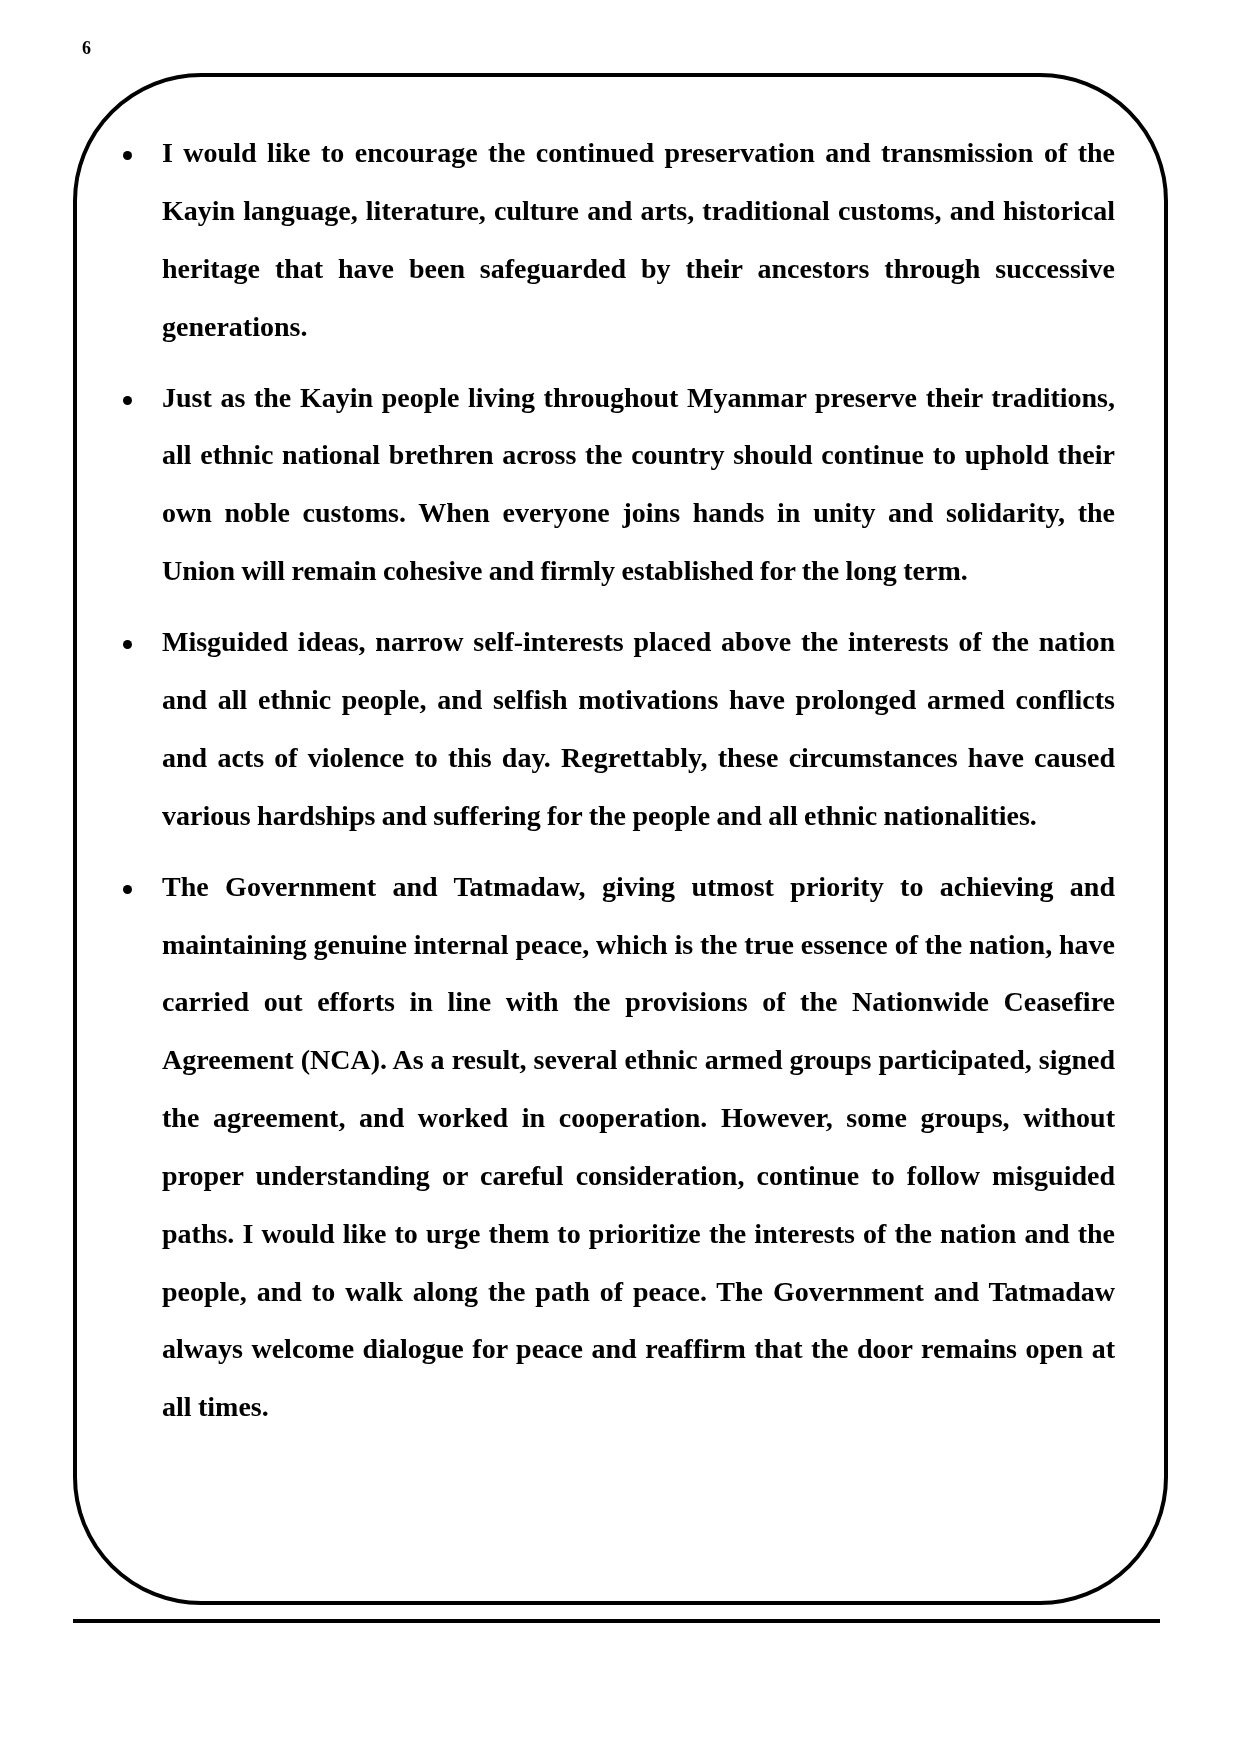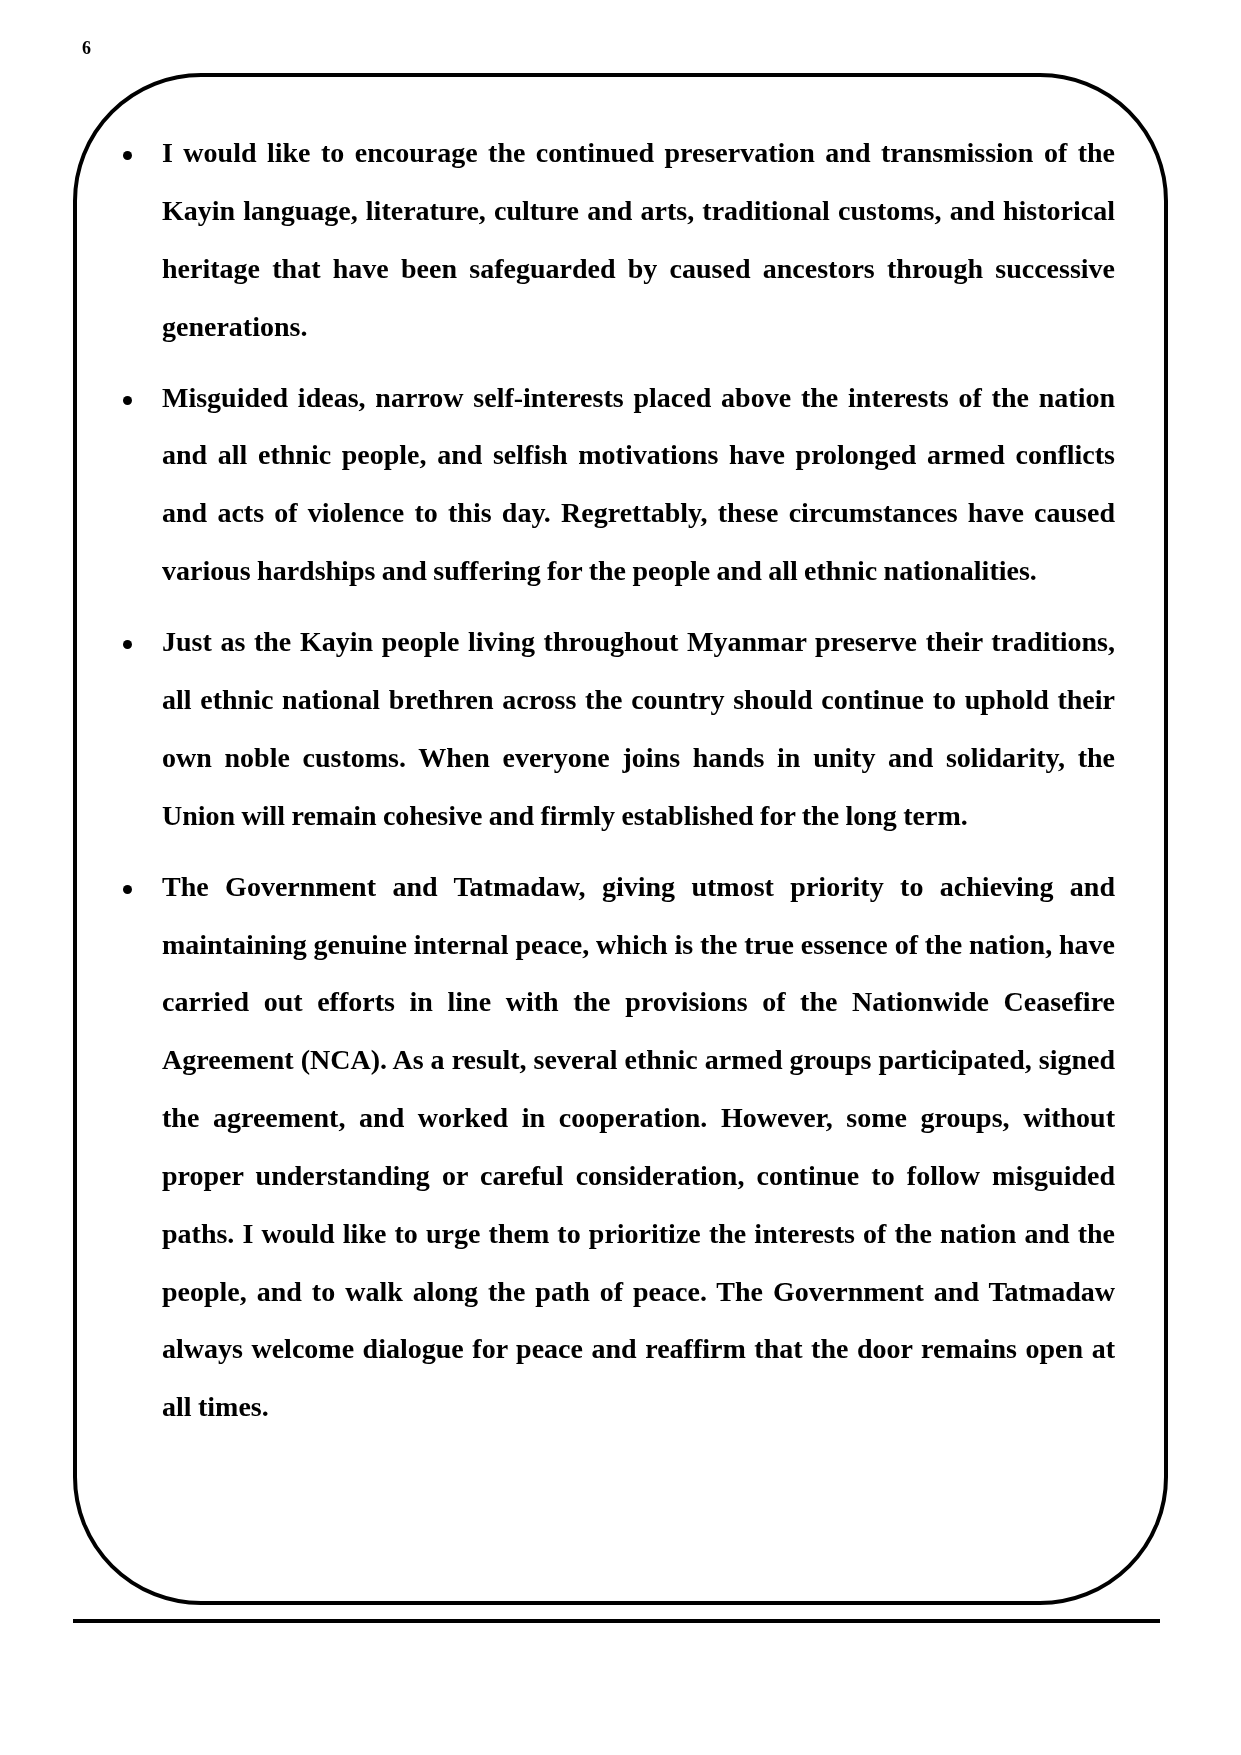--- a/index.html
+++ b/index.html
@@ -72,29 +72,29 @@
 </head>
 <body>
 
 <div class="page-number">6</div>
 
 <div class="frame"></div>
 
 <ul class="content">
   <li class="item">
     <span class="bullet"></span>
-    <span>I would like to encourage the continued preservation and transmission of the Kayin language, literature, culture and arts, traditional customs, and historical heritage that have been safeguarded by caused ancestors through successive generations.</span>
+    <span>I would like to encourage the continued preservation and transmission of the Kayin language, literature, culture and arts, traditional customs, and historical heritage that have been safeguarded by their ancestors through successive generations.</span>
+  </li>
+  <li class="item">
+    <span class="bullet"></span>
+    <span>Just as the Kayin people living throughout Myanmar preserve their traditions, all ethnic national brethren across the country should continue to uphold their own noble customs. When everyone joins hands in unity and solidarity, the Union will remain cohesive and firmly established for the long term.</span>
   </li>
   <li class="item">
     <span class="bullet"></span>
     <span>Misguided ideas, narrow self-interests placed above the interests of the nation and all ethnic people, and selfish motivations have prolonged armed conflicts and acts of violence to this day. Regrettably, these circumstances have caused various hardships and suffering for the people and all ethnic nationalities.</span>
-  </li>
-  <li class="item">
-    <span class="bullet"></span>
-    <span>Just as the Kayin people living throughout Myanmar preserve their traditions, all ethnic national brethren across the country should continue to uphold their own noble customs. When everyone joins hands in unity and solidarity, the Union will remain cohesive and firmly established for the long term.</span>
   </li>
   <li class="item">
     <span class="bullet"></span>
     <span>The Government and Tatmadaw, giving utmost priority to achieving and maintaining genuine internal peace, which is the true essence of the nation, have carried out efforts in line with the provisions of the Nationwide Ceasefire Agreement (NCA). As a result, several ethnic armed groups participated, signed the agreement, and worked in cooperation. However, some groups, without proper understanding or careful consideration, continue to follow misguided paths. I would like to urge them to prioritize the interests of the nation and the people, and to walk along the path of peace. The Government and Tatmadaw always welcome dialogue for peace and reaffirm that the door remains open at all times.</span>
   </li>
 </ul>
 
 <div class="rule"></div>
 
 </body></html>

